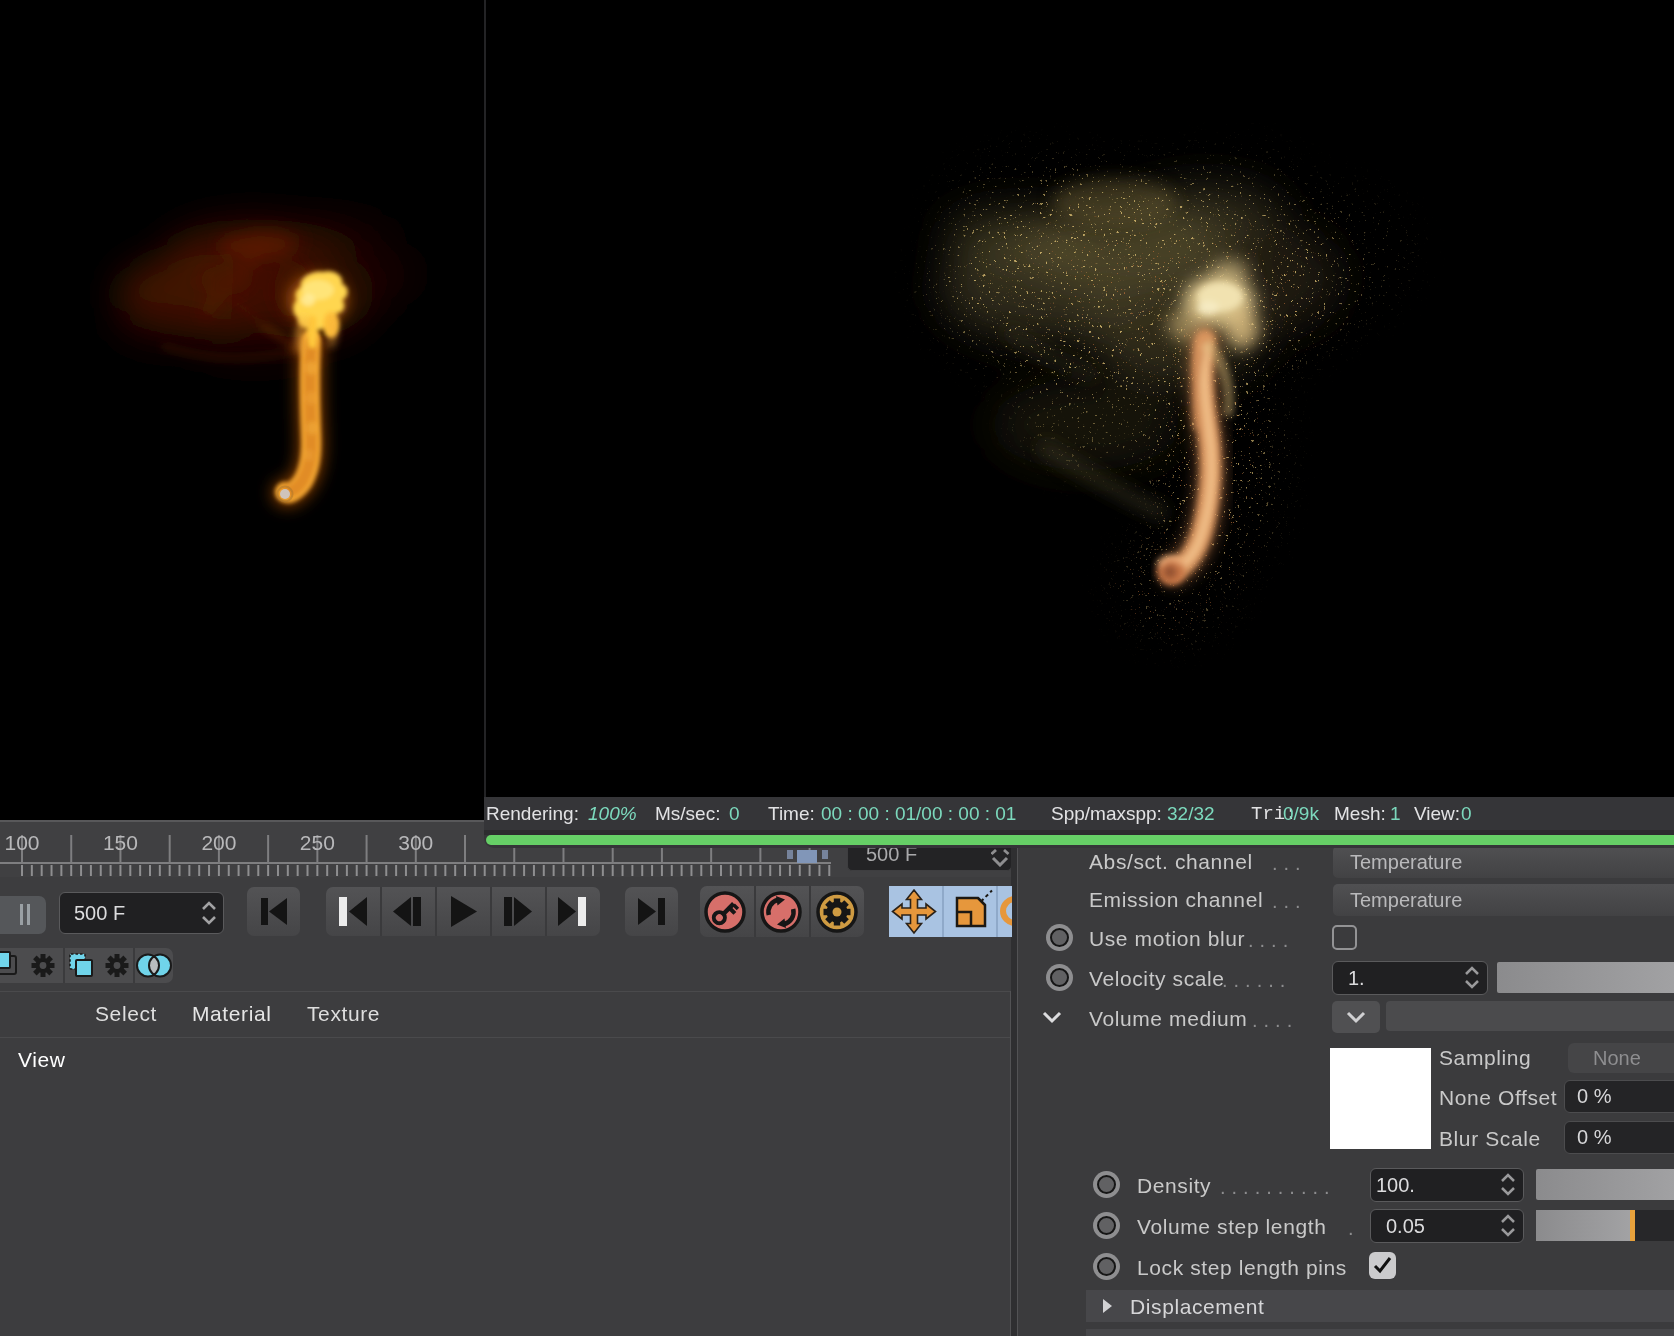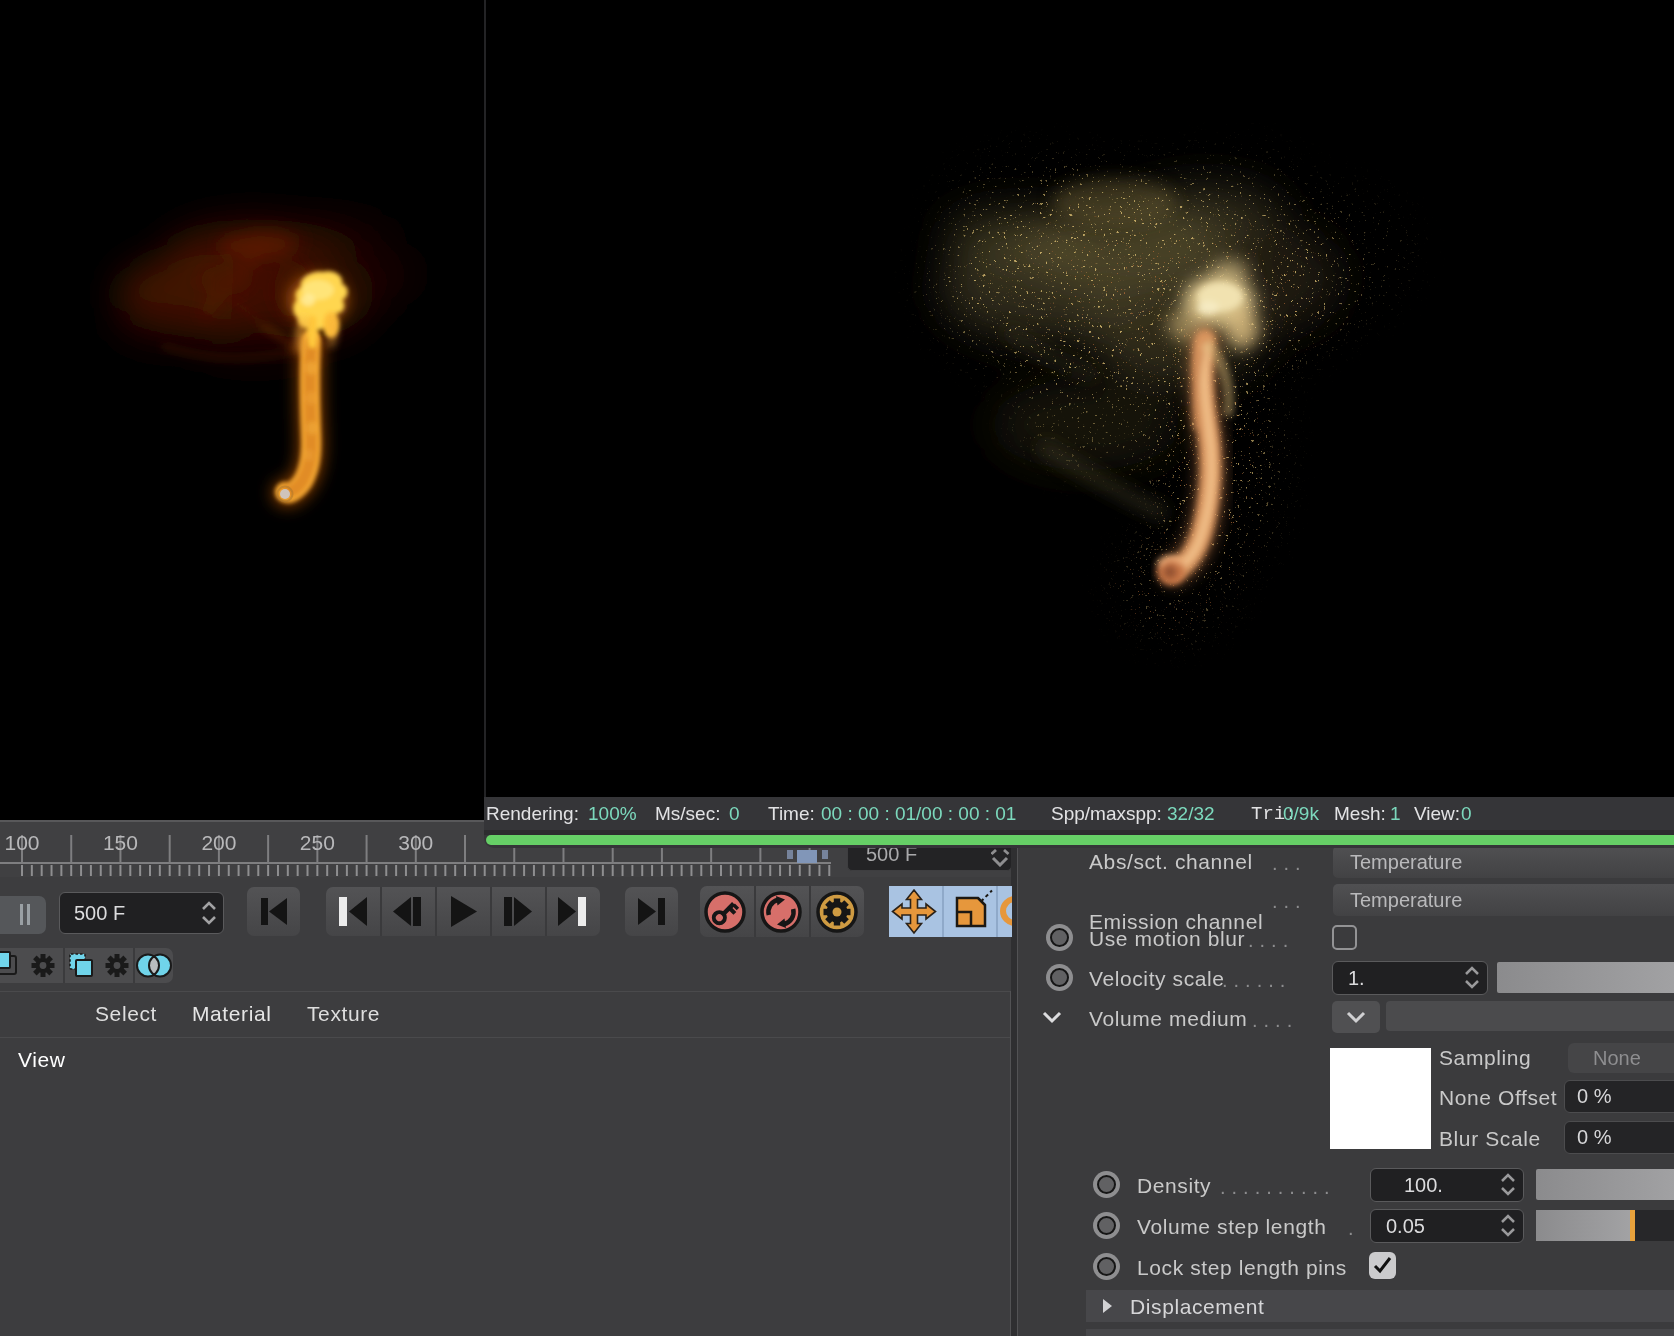--- a/index.html
+++ b/index.html
@@ -490,21 +490,21 @@
     <div class="abs" style="left:999px;top:886px;width:13px;height:51px;background:#a9c3e2;overflow:hidden;">
       <svg width="13" height="51" viewBox="0 0 13 51">
           <path d="M16 25 m-12 0 a12 12 0 1 0 24 0 a12 12 0 1 0 -24 0" fill="none" stroke="#e6973c" stroke-width="6"></path>
         </svg>
     </div>
 
     <div class="abs lbl" style="left:1089px;top:850px;">Abs/sct. channel</div>
     <div class="abs dots" style="left:1272px;top:852px;">...</div>
     <div class="abs combo" style="left:1333px;top:846px;width:347px;height:32px;">Temperature</div>
 
-    <div class="abs lbl" style="left:1089px;top:888px;margin-top:22px;">Emission channel</div>
+    <div class="abs lbl" style="left:1089px;top:888px;">Emission channel</div>
     <div class="abs dots" style="left:1272px;top:890px;">...</div>
     <div class="abs combo" style="left:1333px;top:884px;width:347px;height:32px;">Temperature</div>
 
     <div class="abs radio" style="left:1046px;top:924px;"></div>
     <div class="abs lbl" style="left:1089px;top:927px;">Use motion blur</div>
     <div class="abs dots" style="left:1248px;top:929px;">....</div>
     <div class="abs" style="left:1332px;top:925px;width:25px;height:25px;border:2px solid #939395;border-radius:5px;"></div>
 
     <div class="abs radio" style="left:1046px;top:964px;"></div>
     <div class="abs lbl" style="left:1089px;top:967px;">Velocity scale</div>
@@ -533,21 +533,21 @@
 
     <div class="abs lbl" style="left:1439px;top:1086px;">None Offset</div>
     <div class="abs pfield" style="left:1564px;top:1080px;width:116px;height:33px;line-height:31px;padding-left:12px;">0 %</div>
 
     <div class="abs lbl" style="left:1439px;top:1127px;">Blur Scale</div>
     <div class="abs pfield" style="left:1564px;top:1121px;width:116px;height:33px;line-height:31px;padding-left:12px;">0 %</div>
 
     <div class="abs radio" style="left:1093px;top:1171px;"></div>
     <div class="abs lbl" style="left:1137px;top:1174px;">Density</div>
     <div class="abs dots" style="left:1220px;top:1176px;">..........</div>
-    <div class="abs nfield" style="left:1370px;top:1168px;width:154px;height:34px;line-height:32px;padding-left:33px;">100.</div>
+    <div class="abs nfield" style="left:1370px;top:1168px;width:154px;height:34px;line-height:32px;padding-left:5px;">100.</div>
     <svg class="abs" style="left:1498px;top:1172px;" width="20" height="26" viewBox="0 0 20 26">
       <path d="M4 9 L10 3 L16 9" fill="none" stroke="#9a9a9c" stroke-width="2.5"></path>
       <path d="M4 16 L10 22 L16 16" fill="none" stroke="#9a9a9c" stroke-width="2.5"></path>
     </svg>
     <div class="abs" style="left:1536px;top:1169px;width:144px;height:31px;background:linear-gradient(90deg,#8b8b8d,#a2a2a4);border-radius:2px;"></div>
 
     <div class="abs radio" style="left:1093px;top:1212px;"></div>
     <div class="abs lbl" style="left:1137px;top:1215px;">Volume step length</div>
     <div class="abs dots" style="left:1348px;top:1217px;">.</div>
     <div class="abs nfield" style="left:1370px;top:1209px;width:154px;height:34px;line-height:32px;padding-left:15px;">0.05</div>
@@ -574,21 +574,21 @@
     <div class="abs lbl" style="left:1130px;top:1295px;color:#d6d6d8;">Displacement</div>
     <div class="abs" style="left:1086px;top:1329px;width:588px;height:7px;background:#47474a;"></div>
   </div>
 
   <div class="abs" id="popup" style="left:484px;top:797px;width:1190px;height:51px;background:#353538;border-radius:0 0 0 10px;">
     <div class="abs" style="left:0px;top:33px;width:1190px;height:5px;background:#2c2c2e;"></div>
     <div class="abs" style="left:2px;top:38px;width:1188px;height:10px;background:#66cf66;border-radius:5px 0 0 5px;"></div>
   </div>
   <div class="abs" id="statustext" style="top:803px;left:0;width:1674px;height:22px;font-size:19px;">
     <span class="abs sl" style="left:486px;">Rendering:</span>
-      <span class="abs sv" style="left:588px;">100%</span>
+      <span class="abs sv" style="left:588px;font-style:italic;">100%</span>
     <span class="abs sl" style="left:655px;text-align:center;">Ms/sec:</span>
       <span class="abs sv" style="left:729px;">0</span>
     <span class="abs sl" style="left:768px;">Time:</span>
       <span class="abs sv" style="left:821px;">00 : 00 : 01/00 : 00 : 01</span>
     <span class="abs sl" style="left:1051px;">Spp/maxspp:</span>
       <span class="abs sv" style="left:1167px;">32/32</span>
     <span class="abs sl" style="left:1251px;font-family:Liberation Mono, monospace;">Tri:</span>
       <span class="abs sv" style="left:1283px;">0/9k</span>
     <span class="abs sl" style="left:1334px;">Mesh:</span>
       <span class="abs sv" style="left:1390px;">1</span>

